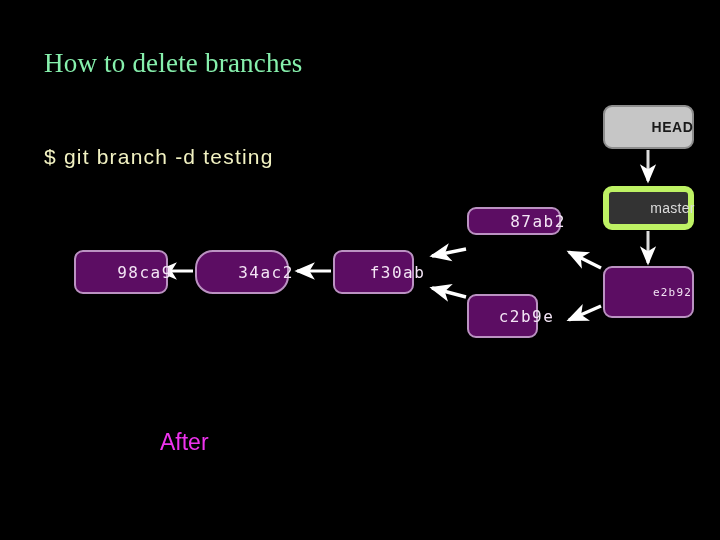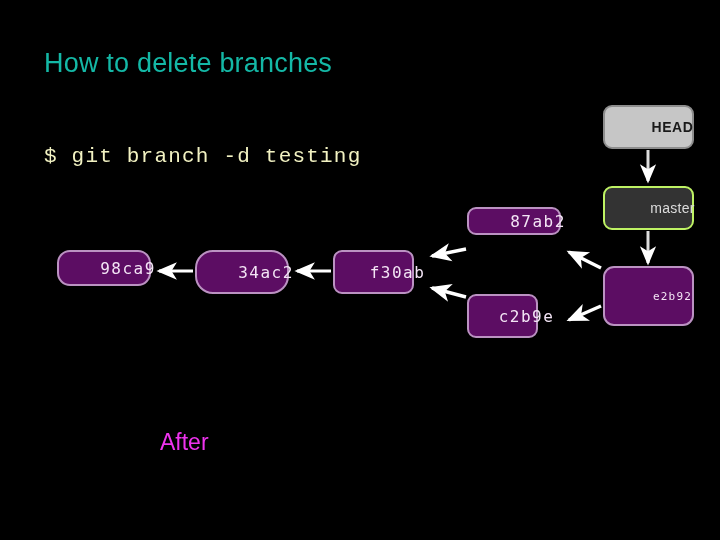--- a/index.html
+++ b/index.html
@@ -15,31 +15,32 @@
     overflow: hidden;
     font-family: "Liberation Sans", sans-serif;
   }
 
   
   #title {
     position: absolute;
     left: 44px;
     top: 48px;
     font-size: 27px;
-    color: #14b8a6;
+    color: #86efac;
     letter-spacing: 0.2px;
     white-space: nowrap;
+    font-family: Liberation Serif, serif;
   }
 
   
   #command {
     position: absolute;
     left: 44px;
     top: 145px;
-    font-family: Liberation Mono, monospace;
+    font-family: Liberation Sans, sans-serif;
     font-size: 21px;
     color: #f2f2c2;
     letter-spacing: 1.2px;
     white-space: pre;
   }
 
   
   #after {
     position: absolute;
     left: 160px;
@@ -98,21 +99,21 @@
     border: 2px solid #8d8d8d;
     color: #1a1a1a;
     font-size: 14px;
     font-weight: bold;
     letter-spacing: 0.6px;
   }
 
   
   .ref-branch {
     background: #333333;
-    border: 2px solid #bef264;
+    border: 6px solid #bef264;
     color: #dcdcdc;
     font-size: 14px;
     letter-spacing: 0.3px;
   }
 </style>
 </head>
 <body>
 
 <div id="slide">
 
@@ -139,41 +140,41 @@
 
       <line x1="601" y1="268" x2="569" y2="252" stroke="#ffffff" stroke-width="3.4" marker-end="url(#arrowhead)"></line>
 
       <line x1="601" y1="306" x2="569" y2="320" stroke="#ffffff" stroke-width="3.4" marker-end="url(#arrowhead)"></line>
 
       <line x1="648" y1="150" x2="648" y2="181" stroke="#dddddd" stroke-width="3.0" marker-end="url(#arrowhead)"></line>
 
       <line x1="648" y1="231" x2="648" y2="263" stroke="#dddddd" stroke-width="3.0" marker-end="url(#arrowhead)"></line>
     </svg>
 
-    <div class="node commit" style="left:57px; top:250px; width:94px; height:36px;border-radius:13px;">
+    <div class="node commit" style="left:74px; top:250px; width:94px; height:44px;">
       <span>98ca9</span>
     </div>
 
     <div class="node commit" style="left:195px; top:250px; width:94px; height:44px;border-radius:18px;">
       <span>34ac2</span>
     </div>
 
     <div class="node commit" style="left:333px; top:250px; width:81px; height:44px;">
       <span>f30ab</span>
     </div>
 
     <div class="node commit" style="left:467px; top:207px; width:94px; height:28px;">
       <span>87ab2</span>
     </div>
 
     <div class="node commit" style="left:467px; top:294px; width:71px; height:44px;">
       <span>c2b9e</span>
     </div>
 
-    <div class="node commit small" style="left:603px; top:266px; width:91px; height:60px;border-radius:11px;">
+    <div class="node commit small" style="left:603px; top:266px; width:91px; height:52px;">
       <span>e2b92</span>
     </div>
 
     <div class="node ref-head" style="left:603px; top:105px; width:91px; height:44px;">
       <span>HEAD</span>
     </div>
 
     <div class="node ref-branch" style="left:603px; top:186px; width:91px; height:44px;">
       <span>master</span>
     </div>

